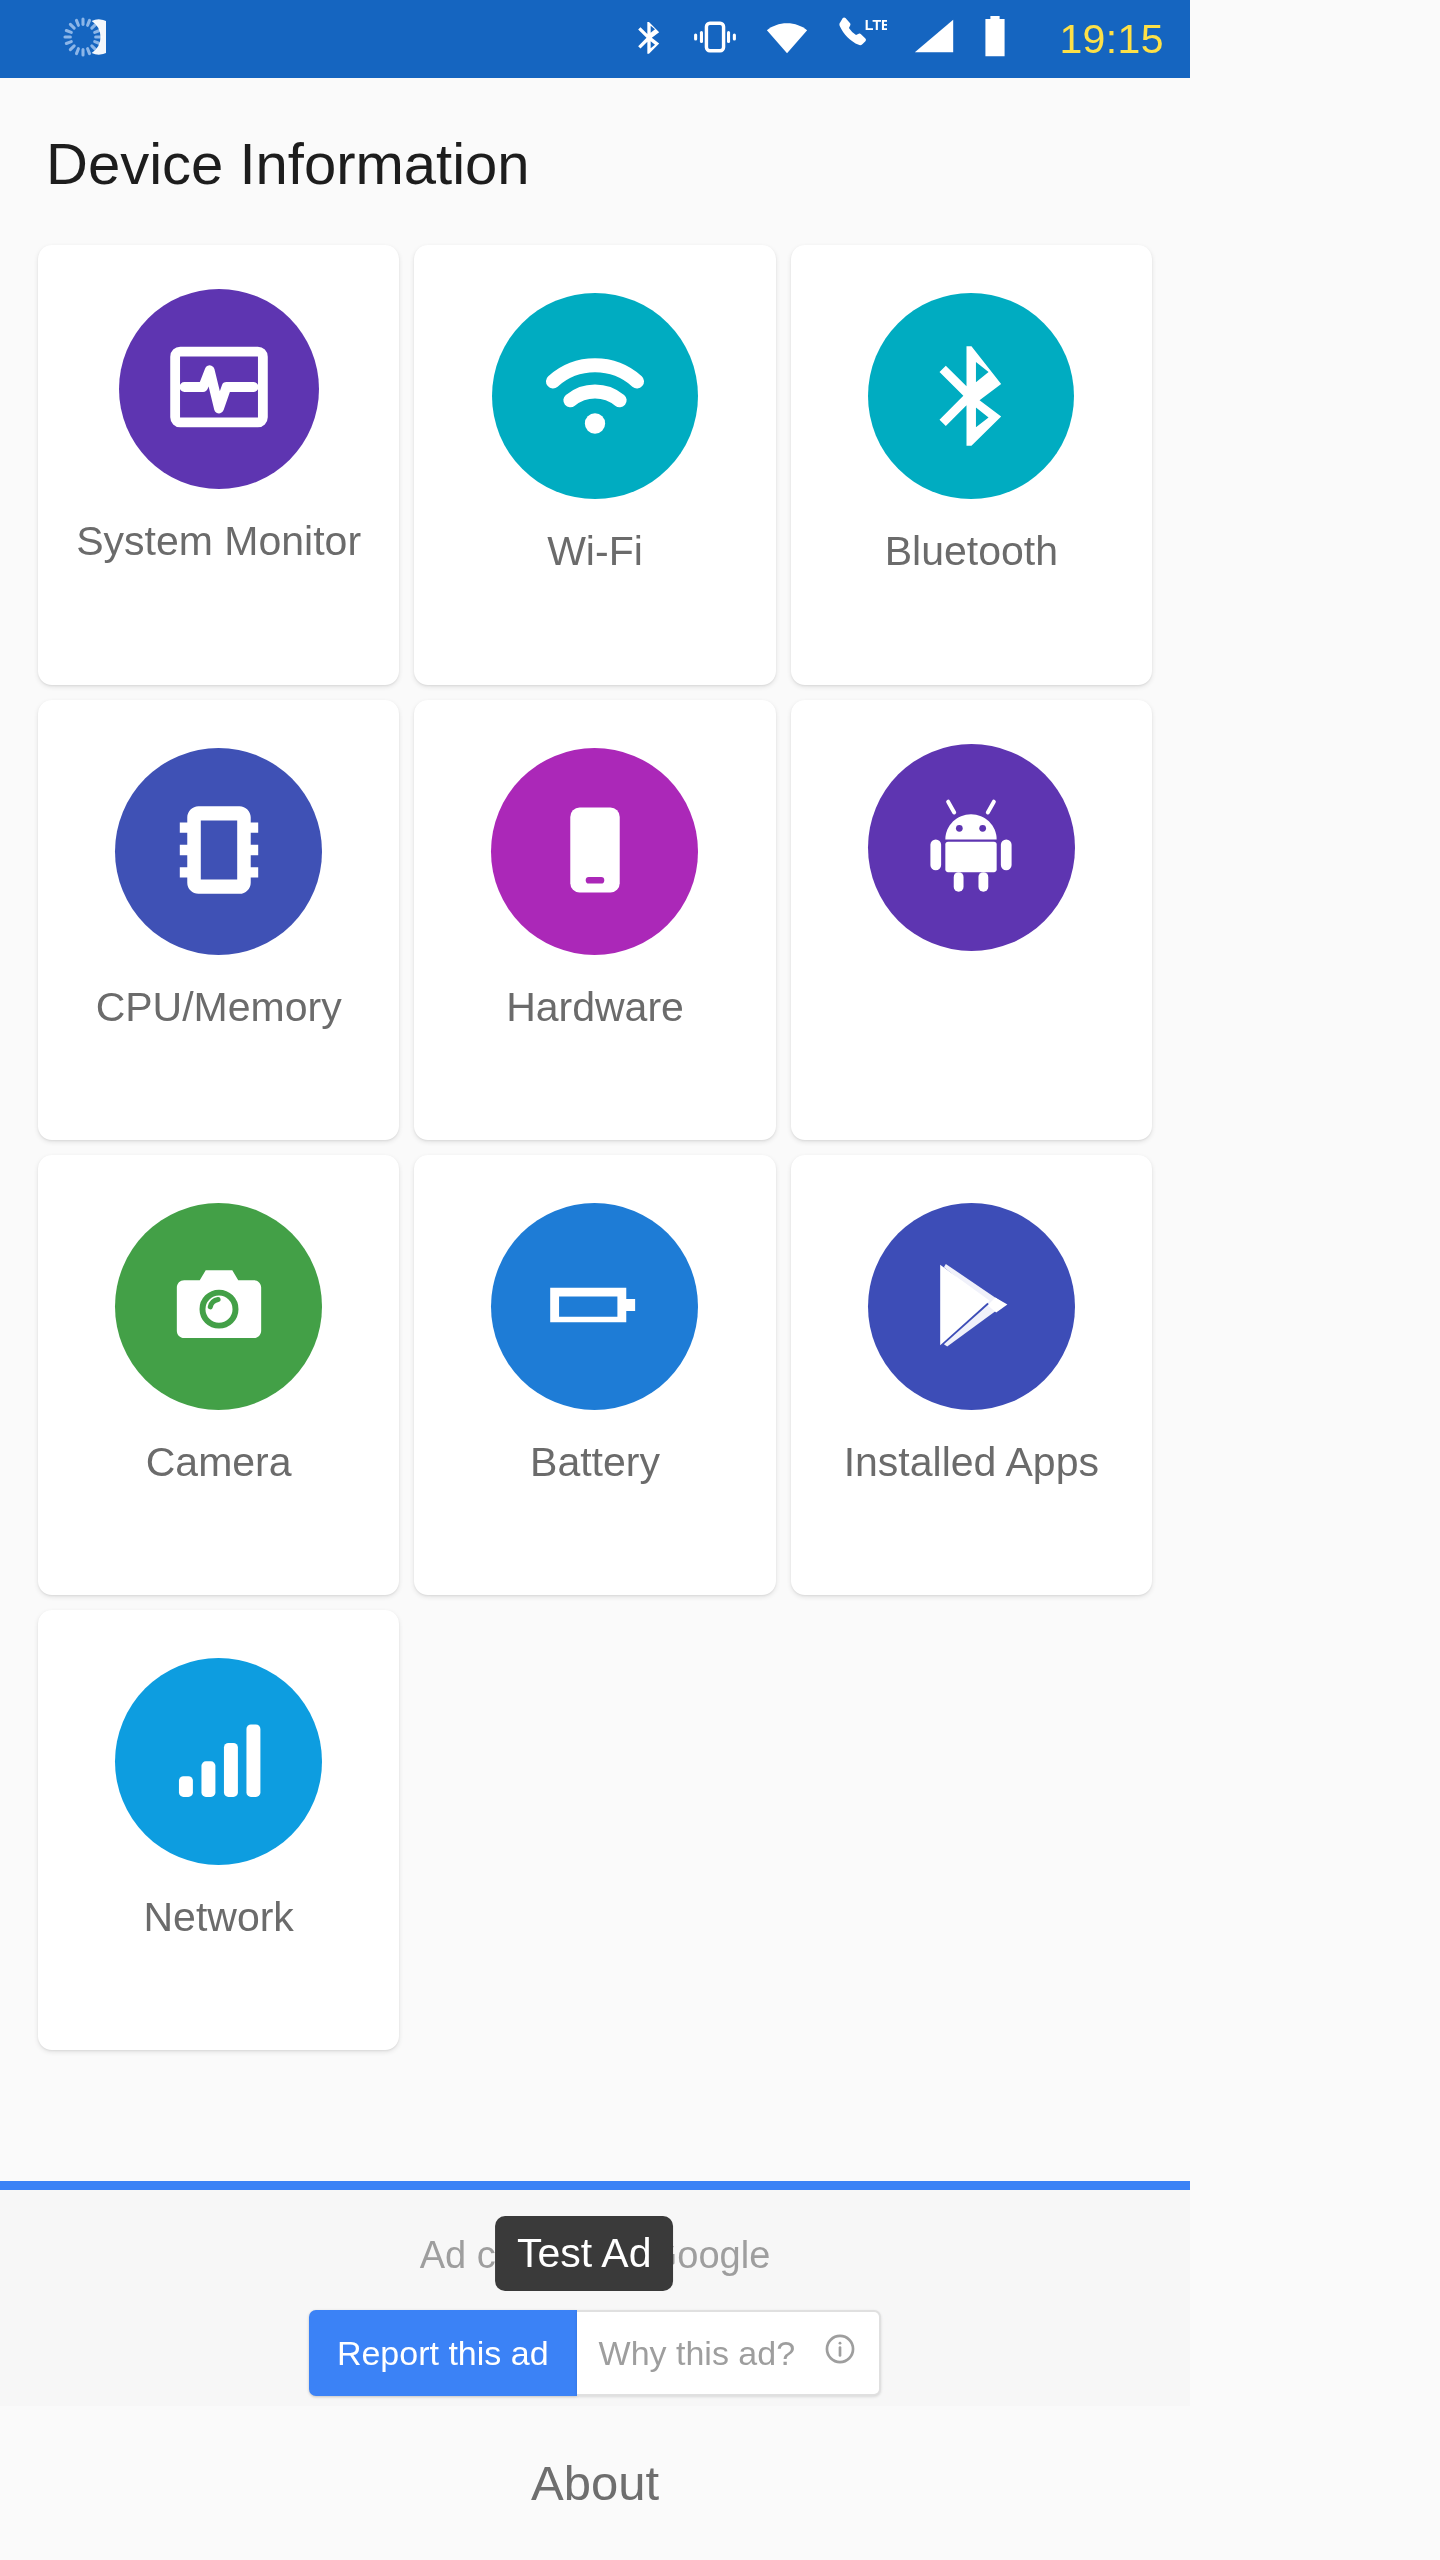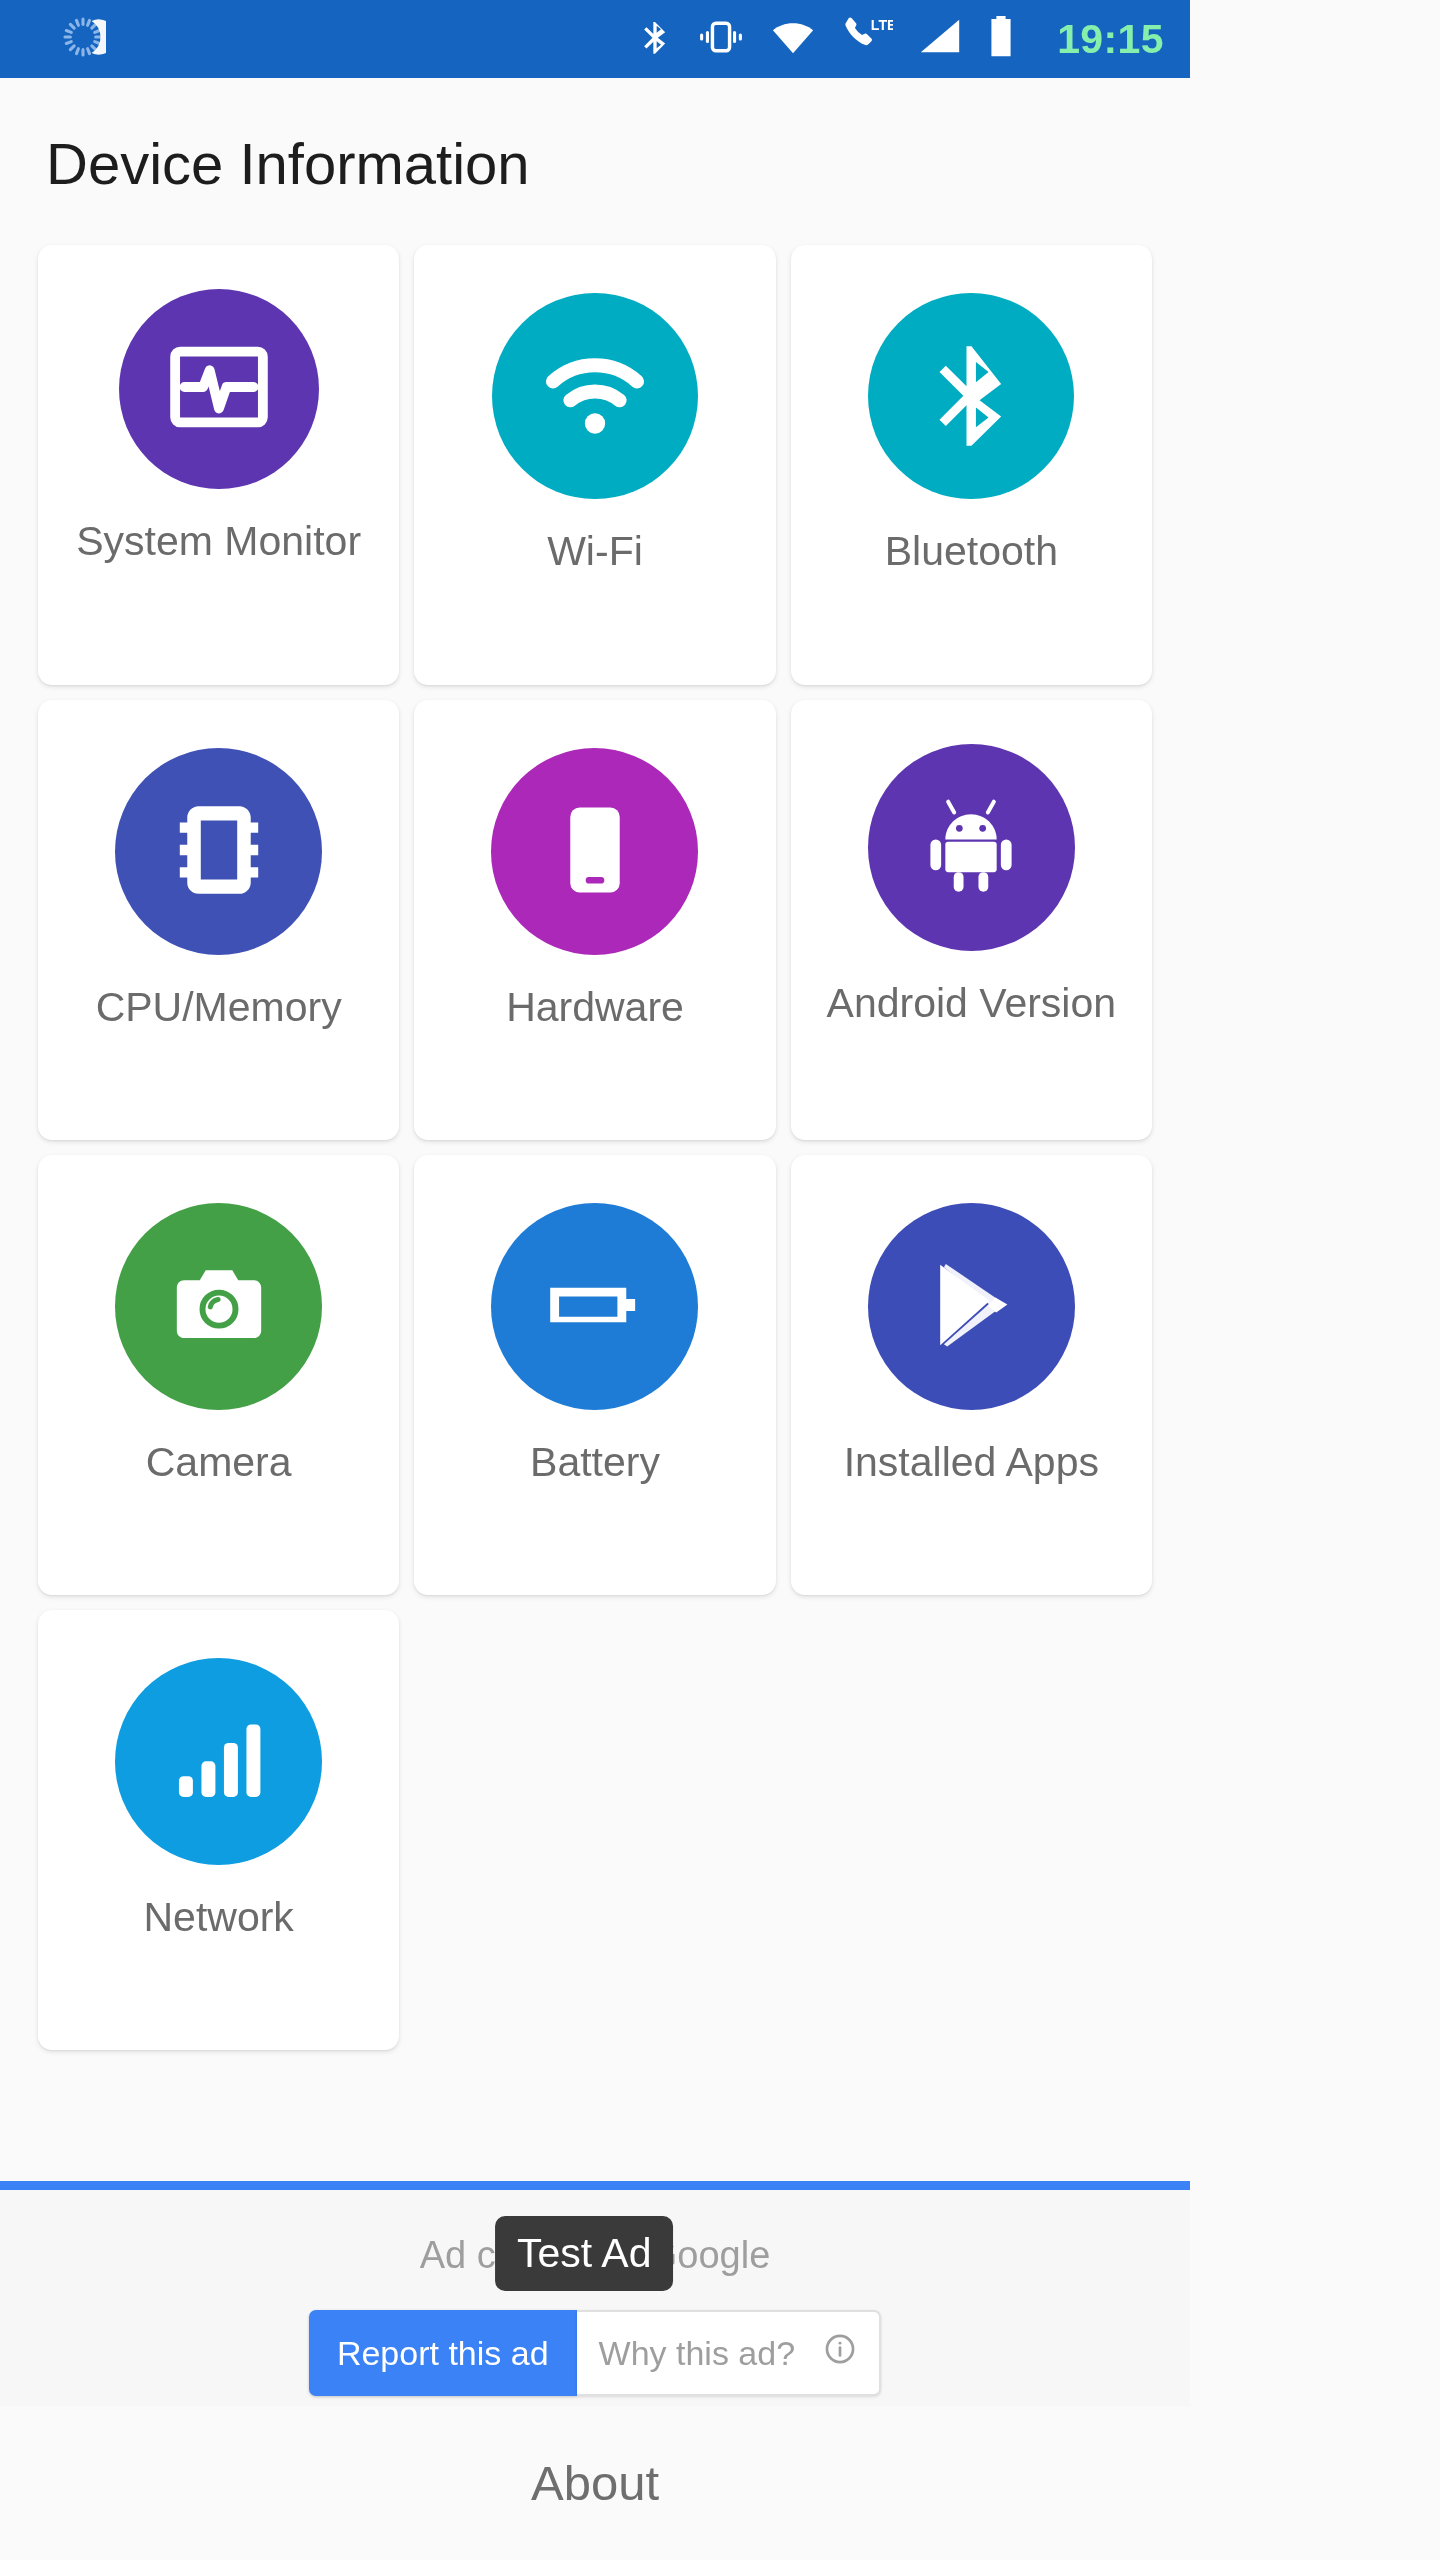--- a/index.html
+++ b/index.html
@@ -27,25 +27,25 @@
     background: #1565C0;
     display: flex;
     align-items: center;
     padding: 0 26px 0 60px;
     flex: 0 0 auto;
   }
   .status-left { display: flex; align-items: center; gap: 16px; flex: 1 1 auto; }
   .status-right { display: flex; align-items: center; gap: 22px; }
   .status-icon { display: block; }
   .clock {
-    color: #86efac;
+    color: #fde047;
     font-size: 41px;
-    font-weight: 700;
+    font-weight: 400;
     letter-spacing: 0.4px;
-    margin-left: 20px;
+    margin-left: 28px;
     line-height: 1;
   }
 
   
   .app-bar {
     height: 203px;
     background: #2979FF;
     display: flex;
     align-items: center;
     padding-left: 60px;
@@ -361,21 +361,20 @@
               <circle cx="9.5" cy="8.2" r="0.72" fill="#5E35B1"></circle>
               <circle cx="14.5" cy="8.2" r="0.72" fill="#5E35B1"></circle>
               <rect x="6.5" y="11.1" width="11" height="6.5" rx="0.6"></rect>
               <rect x="3.3" y="10.6" width="2.3" height="6.6" rx="1.15"></rect>
               <rect x="18.4" y="10.6" width="2.3" height="6.6" rx="1.15"></rect>
               <rect x="8.3" y="17.6" width="2.1" height="4.2" rx="1.05"></rect>
               <rect x="13.6" y="17.6" width="2.1" height="4.2" rx="1.05"></rect>
             </svg>
           </span>
         </div>
-        <div class="card-label">Android Version</div>
       </div>
 
       <div class="card">
         <div class="circle" style="width:207px;height:207px;background:#43A047;">
           <span>
             <svg width="110" height="110" viewBox="0 0 24 24" fill="#ffffff">
               <path d="M9.1 4.4h5.8l1.3 2.2h3.4c.9 0 1.6.7 1.6 1.6v9.4c0 .9-.7 1.6-1.6 1.6H4.4c-.9 0-1.6-.7-1.6-1.6V8.2c0-.9.7-1.6 1.6-1.6h3.4l1.3-2.2z"></path>
               <circle cx="12" cy="12.9" r="3.6" fill="none" stroke="#43A047" stroke-width="1.3"></circle>
               <path d="M10.1 12.4a2.1 2.1 0 0 1 1.7-1.6" fill="none" stroke="#43A047" stroke-width="1.1" stroke-linecap="round"></path>
             </svg>

